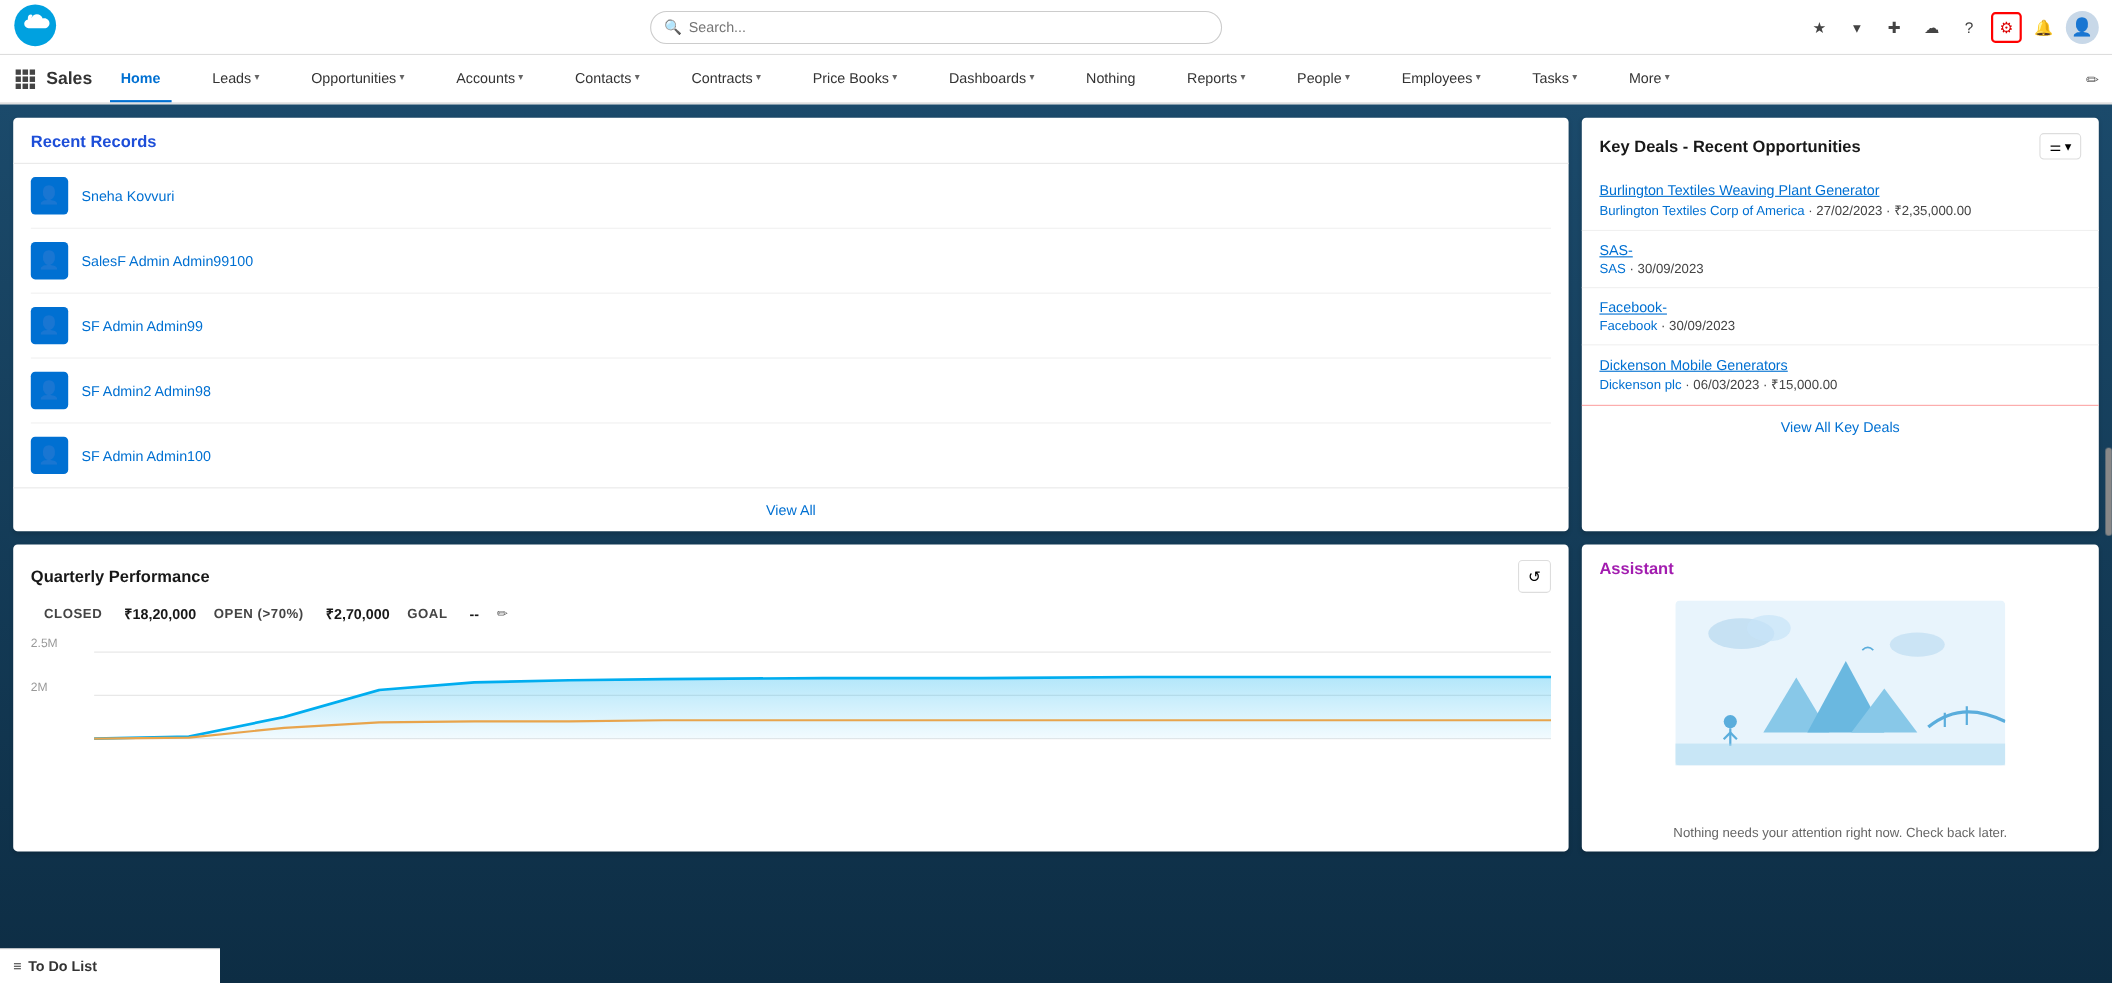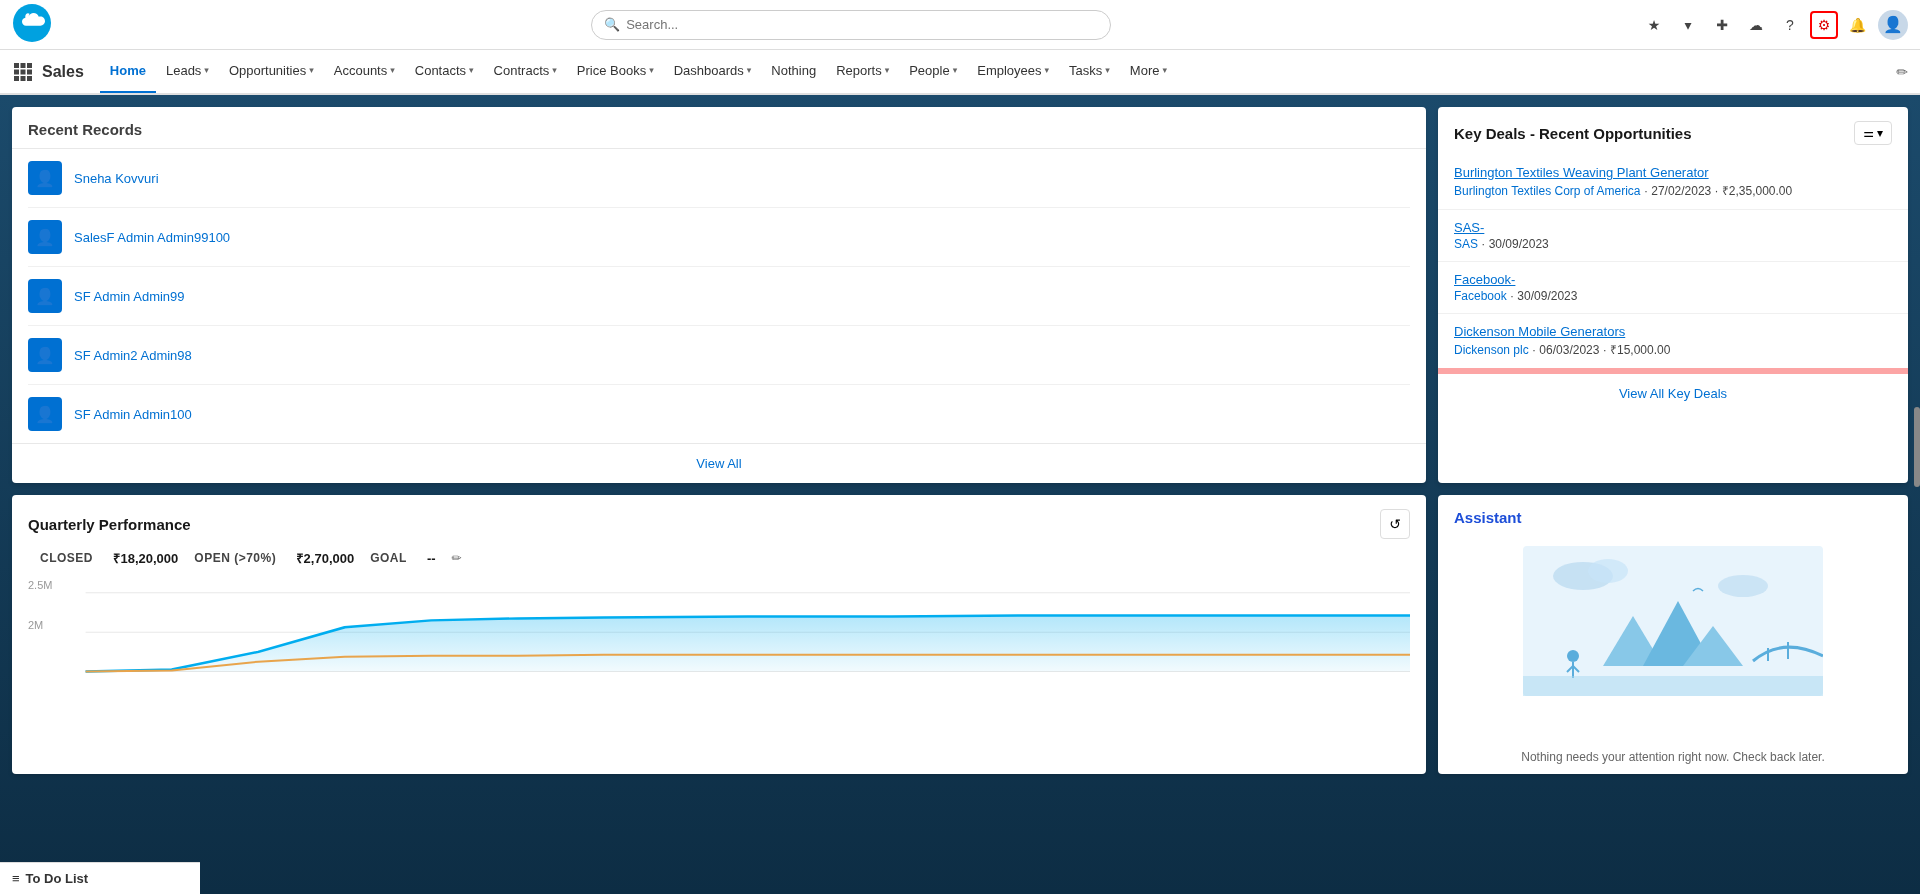--- a/index.html
+++ b/index.html
@@ -127,21 +127,21 @@
       background: #fff;
       border-radius: 4px;
       box-shadow: 0 2px 4px rgba(0,0,0,0.15);
     }
 
     
     .card-header {
       padding: 14px 16px 10px;
       font-size: 15px;
       font-weight: 700;
-      color: #404040;
+      color: #1d4ed8;
       border-bottom: 1px solid #e8e8e8;
     }
 
     .record-list { padding: 0 16px; }
     .record-item {
       display: flex;
       align-items: center;
       padding: 12px 0;
       border-bottom: 1px solid #f0f0f0;
       gap: 12px;
@@ -212,21 +212,21 @@
     .deal-meta a {
       color: #0070d2;
       text-decoration: none;
     }
     .view-all-deals {
       text-align: center;
       padding: 12px;
       color: #0070d2;
       font-size: 13px;
       cursor: pointer;
-      border-top: 6px solid #fca5a5;
+      border-top: 1px solid #fca5a5;
     }
 
     
     .perf-header {
       display: flex;
       justify-content: space-between;
       align-items: center;
       padding: 14px 16px 10px;
     }
     .perf-title {
@@ -264,21 +264,21 @@
     .assistant-card {
       background: #fff;
       border-radius: 4px;
       box-shadow: 0 2px 4px rgba(0,0,0,0.15);
       overflow: hidden;
     }
     .assistant-header {
       padding: 14px 16px 10px;
       font-size: 15px;
       font-weight: 700;
-      color: #1d4ed8;
+      color: #a21caf;
     }
     .assistant-illustration {
       display: flex;
       justify-content: center;
       padding: 10px 16px;
     }
     .assistant-text {
       padding: 0 16px 10px;
       font-size: 12px;
       color: #666;
@@ -361,21 +361,21 @@
       <rect x="0" y="6.5" width="5" height="5" fill="#444"></rect>
       <rect x="6.5" y="6.5" width="5" height="5" fill="#444"></rect>
       <rect x="13" y="6.5" width="5" height="5" fill="#444"></rect>
       <rect x="0" y="13" width="5" height="5" fill="#444"></rect>
       <rect x="6.5" y="13" width="5" height="5" fill="#444"></rect>
       <rect x="13" y="13" width="5" height="5" fill="#444"></rect>
     </svg>
   </div>
   <div class="app-name">Sales</div>
 
-  <div id="nav-items-container" style="display:flex;align-items:flex-end;flex:1;overflow:hidden;">
+  <div id="nav-items-container" style="display:flex;align-items:flex-end;flex:1;overflow:hidden;gap:27px;">
 
   <div class="nav-item active">
         <span>Home</span>
       </div>
       <div class="nav-item">
         <span>Leads</span>
         <span class="chevron">▾</span>
       </div>
       <div class="nav-item">
         <span>Opportunities</span>

